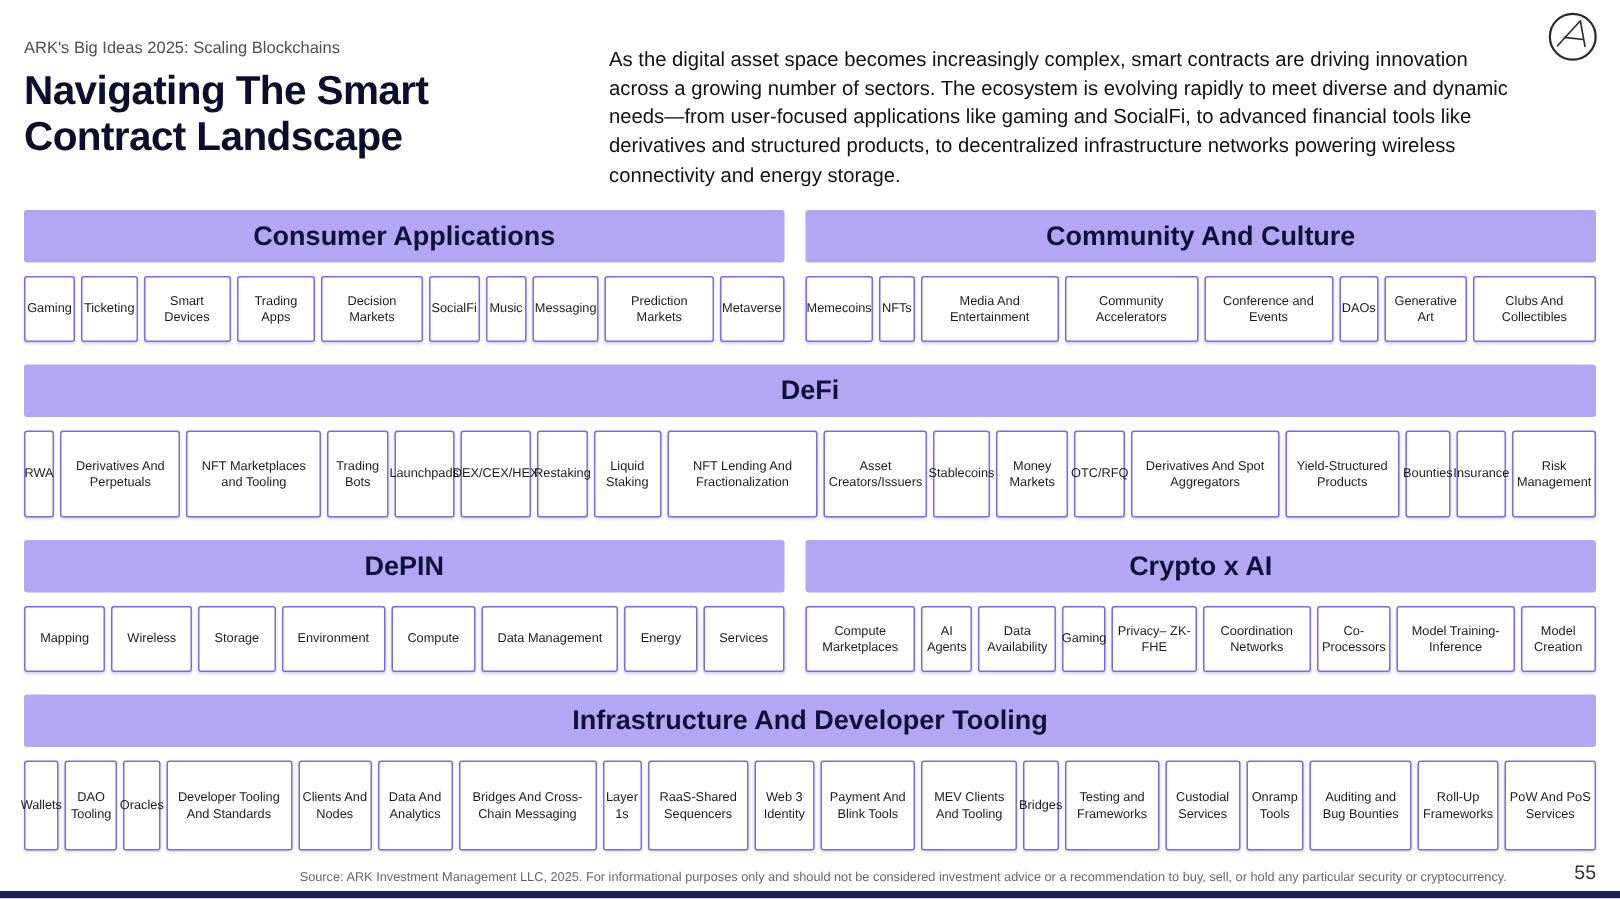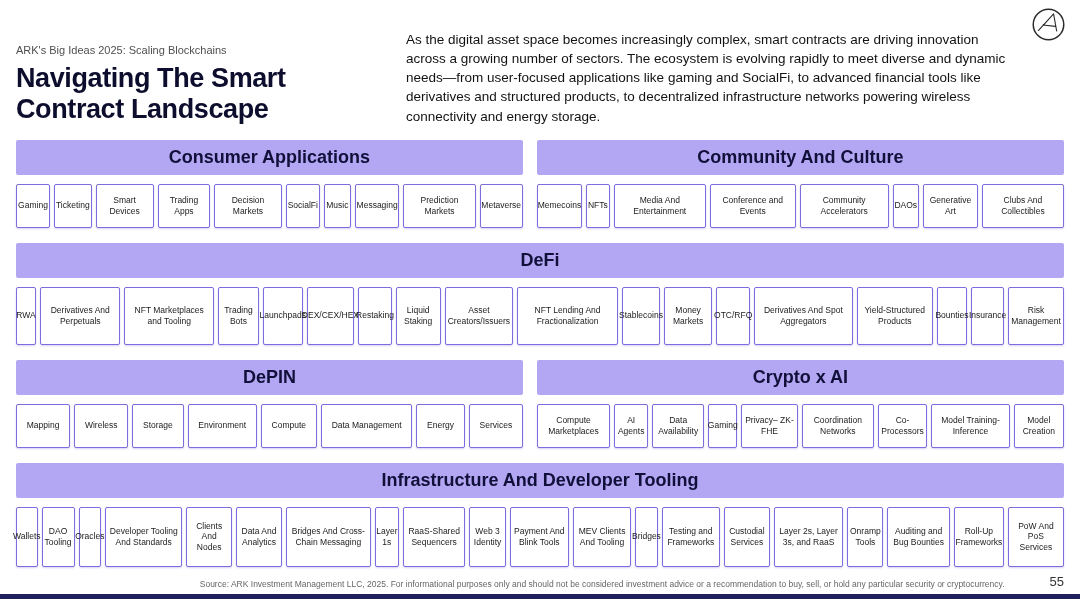--- a/index.html
+++ b/index.html
@@ -7,21 +7,21 @@
     position: relative;
     width: 1080px;
     height: 599px;
     background: #ffffff;
     font-family: "Liberation Sans", sans-serif;
     overflow: hidden;
     margin: 0 auto;
   }
   .top {
     display: flex;
-    align-items: flex-end;
+    align-items: center;
     padding: 8px 16px 0 16px;
   }
   .top-left { width: 378px; flex: 0 0 auto; }
   .eyebrow {
     font-size: 11px;
     color: #4f4f4f;
     margin-bottom: 7px;
   }
   h1.title {
     margin: 0;
@@ -148,40 +148,40 @@
           <div class="item-box">Prediction Markets</div>
           <div class="item-box">Metaverse</div>
         </div>
       </section>
       <section class="section half sec-1">
         <div class="section-header">Community And Culture</div>
         <div class="items-row">
           <div class="item-box">Memecoins</div>
           <div class="item-box">NFTs</div>
           <div class="item-box">Media And Entertainment</div>
+          <div class="item-box">Community Accelerators</div>
           <div class="item-box">Conference and Events</div>
-          <div class="item-box">Community Accelerators</div>
           <div class="item-box">DAOs</div>
           <div class="item-box">Generative Art</div>
           <div class="item-box">Clubs And Collectibles</div>
         </div>
       </section>
       <section class="section full sec-2">
         <div class="section-header">DeFi</div>
         <div class="items-row">
           <div class="item-box">RWA</div>
           <div class="item-box">Derivatives And Perpetuals</div>
           <div class="item-box">NFT Marketplaces and Tooling</div>
           <div class="item-box">Trading Bots</div>
           <div class="item-box">Launchpads</div>
           <div class="item-box">DEX/CEX/HEX</div>
           <div class="item-box">Restaking</div>
           <div class="item-box">Liquid Staking</div>
+          <div class="item-box">NFT Lending And Fractionalization</div>
           <div class="item-box">Asset Creators/Issuers</div>
-          <div class="item-box">NFT Lending And Fractionalization</div>
           <div class="item-box">Stablecoins</div>
           <div class="item-box">Money Markets</div>
           <div class="item-box">OTC/RFQ</div>
           <div class="item-box">Derivatives And Spot Aggregators</div>
           <div class="item-box">Yield-Structured Products</div>
           <div class="item-box">Bounties</div>
           <div class="item-box">Insurance</div>
           <div class="item-box">Risk Management</div>
         </div>
       </section>
@@ -223,21 +223,20 @@
           <div class="item-box">Data And Analytics</div>
           <div class="item-box">Bridges And Cross-Chain Messaging</div>
           <div class="item-box">Layer 1s</div>
           <div class="item-box">RaaS-Shared Sequencers</div>
           <div class="item-box">Web 3 Identity</div>
           <div class="item-box">Payment And Blink Tools</div>
           <div class="item-box">MEV Clients And Tooling</div>
           <div class="item-box">Bridges</div>
           <div class="item-box">Testing and Frameworks</div>
           <div class="item-box">Custodial Services</div>
-          <div class="item-box">Layer 2s, Layer 3s, and RaaS</div>
           <div class="item-box">Onramp Tools</div>
           <div class="item-box">Auditing and Bug Bounties</div>
           <div class="item-box">Roll-Up Frameworks</div>
           <div class="item-box">PoW And PoS Services</div>
         </div>
       </section>
     </main>
 
   <footer class="footer">
     <span class="source">Source: ARK Investment Management LLC, 2025. For informational purposes only and should not be considered investment advice or a recommendation to buy, sell, or hold any particular security or cryptocurrency.</span>

